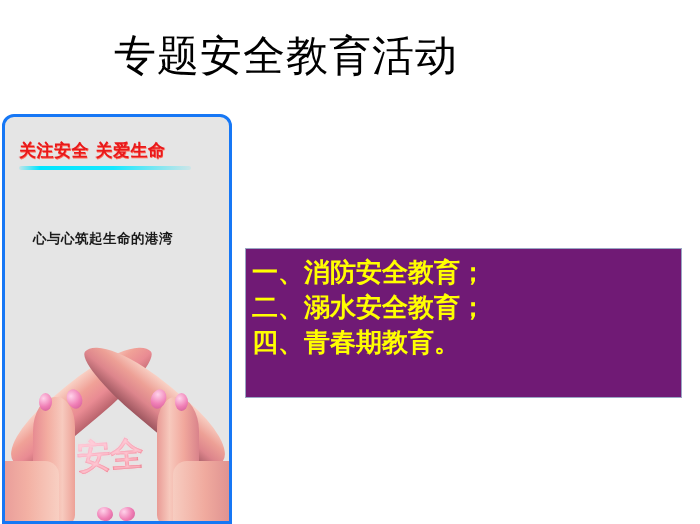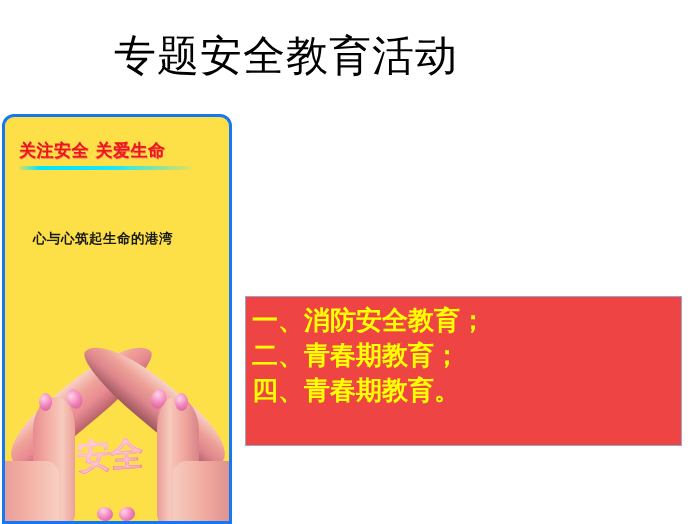--- a/index.html
+++ b/index.html
@@ -31,21 +31,21 @@
     white-space: nowrap;
   }
 
   
   #poster {
     position: absolute;
     left: 2px;
     top: 114px;
     width: 230px;
     height: 410px;
-    background: #fde047;
+    background: #e5e5e5;
     border: 3px solid #1677f5;
     border-radius: 12px 12px 0 0;
     box-sizing: border-box;
     overflow: hidden;
   }
   #poster-headline {
     position: absolute;
     left: 14px;
     top: 22px;
     font-size: 17px;
@@ -178,25 +178,24 @@
     transform: rotate(-4deg);
   }
 
   
   #agenda-box {
     position: absolute;
     left: 245px;
     top: 248px;
     width: 437px;
     height: 150px;
-    background: #ef4444;
+    background: #701a75;
     border: 1px solid #9aa6c4;
     box-sizing: border-box;
     padding: 6px 0 0 6px;
-    margin-top: 48px;
   }
   .agenda-item {
     font-size: 26px;
     line-height: 35px;
     font-weight: bold;
     color: #ffff00;
     white-space: nowrap;
     letter-spacing: 0px;
     font-family: "DejaVu Sans", "Liberation Sans", sans-serif;
   }
@@ -228,15 +227,15 @@
     <div class="nail" id="nail-4"></div>
     <div class="nail" id="nail-5"></div>
     <div class="nail" id="nail-6"></div>
 
     <div id="poster-safety-word">安全</div>
   </div>
 </div>
 
 <div id="agenda-box">
   <div class="agenda-item">一、消防安全教育；</div>
-  <div class="agenda-item">二、青春期教育；</div>
+  <div class="agenda-item">二、溺水安全教育；</div>
   <div class="agenda-item">四、青春期教育。</div>
 </div>
 
 </body></html>

